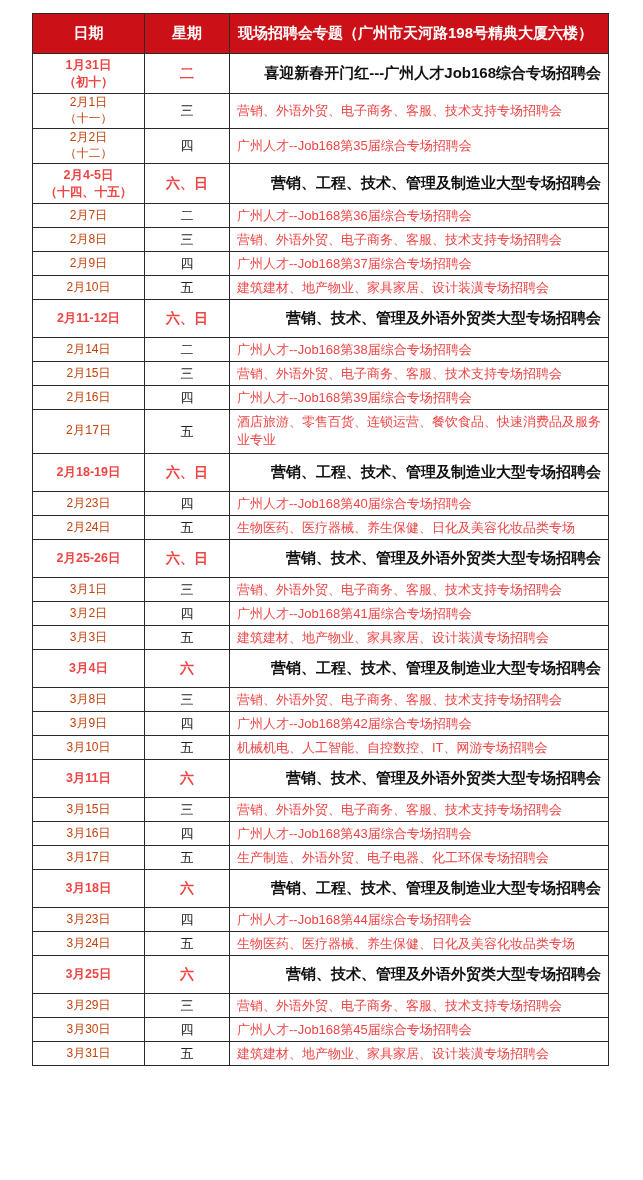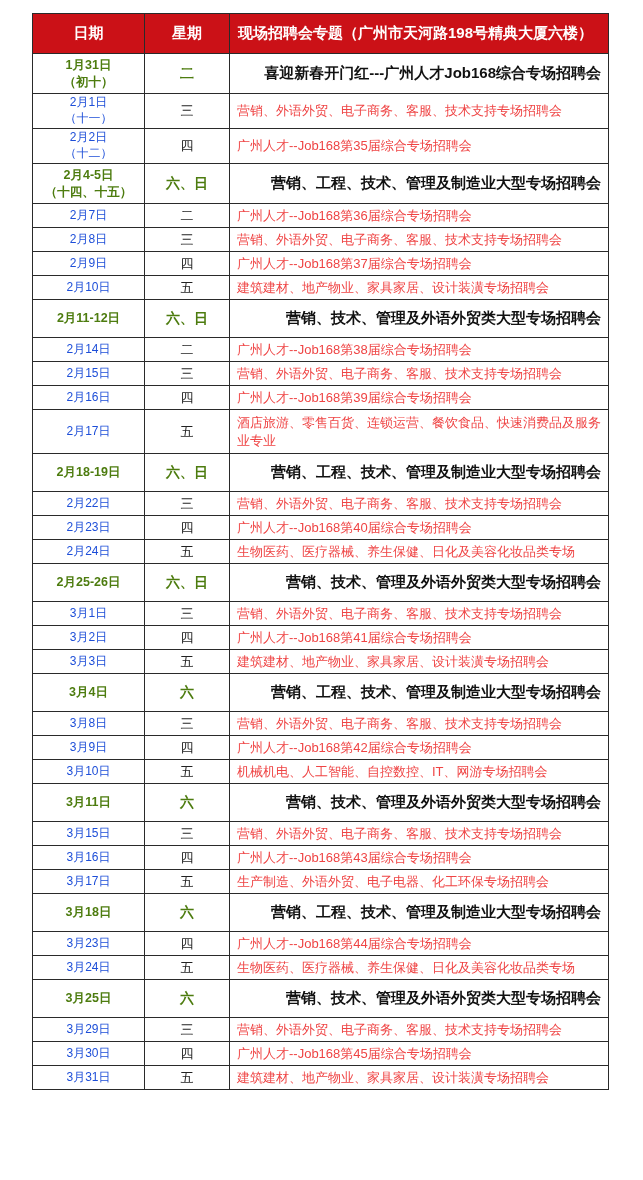--- a/index.html
+++ b/index.html
@@ -43,47 +43,47 @@
     padding: 0;
     margin-top: 14px;
   }
   thead th.th-topic {
     text-align: left;
     padding-left: 8px;
   }
   td.date-cell {
     text-align: center;
     font-size: 12px;
-    color: #1d4ed8;
+    color: #c2410c;
     line-height: 1.3;
     padding: 1px 2px;
   }
   td.week-cell {
     text-align: center;
     font-size: 13px;
     color: #222222;
     padding: 1px 2px;
   }
   td.topic-cell {
     text-align: left;
     font-size: 13px;
     color: #ef4444;
     padding: 2px 7px;
     line-height: 1.35;
   }
   tr.r-std       { height: 24px; }
   tr.r-note      { height: 35px; }
   tr.r-bold      { height: 38px; padding-left: 26px; }
   tr.r-bold-note { height: 40px; }
-  tr.r-wrap      { height: 44px; }
+  tr.r-wrap      { height: 44px; font-family: Liberation Mono, monospace; }
   tr.b td.date-cell,
   tr.b td.week-cell {
     font-weight: bold;
     font-size: 12.5px;
-    color: #4d7c0f;
+    color: #ef4444;
   }
   tr.b td.week-cell { font-size: 14px; }
   tr.b td.topic-cell {
     font-weight: bold;
     font-size: 15px;
     color: #111111;
     text-align: right;
   }
   .date-note { display: block; }
 </style>
@@ -169,25 +169,20 @@
       <td class="date-cell">2月17日</td>
       <td class="week-cell">五</td>
       <td class="topic-cell">酒店旅游、零售百货、连锁运营、餐饮食品、快速消费品及服务业专业</td>
     </tr>
         <tr class="b r-bold">
       <td class="date-cell">2月18-19日</td>
       <td class="week-cell">六、日</td>
       <td class="topic-cell">营销、工程、技术、管理及制造业大型专场招聘会</td>
     </tr>
         <tr class="r-std">
-      <td class="date-cell">2月22日</td>
-      <td class="week-cell">三</td>
-      <td class="topic-cell">营销、外语外贸、电子商务、客服、技术支持专场招聘会</td>
-    </tr>
-        <tr class="r-std">
       <td class="date-cell">2月23日</td>
       <td class="week-cell">四</td>
       <td class="topic-cell">广州人才--Job168第40届综合专场招聘会</td>
     </tr>
         <tr class="r-std">
       <td class="date-cell">2月24日</td>
       <td class="week-cell">五</td>
       <td class="topic-cell">生物医药、医疗器械、养生保健、日化及美容化妆品类专场</td>
     </tr>
         <tr class="b r-bold">

